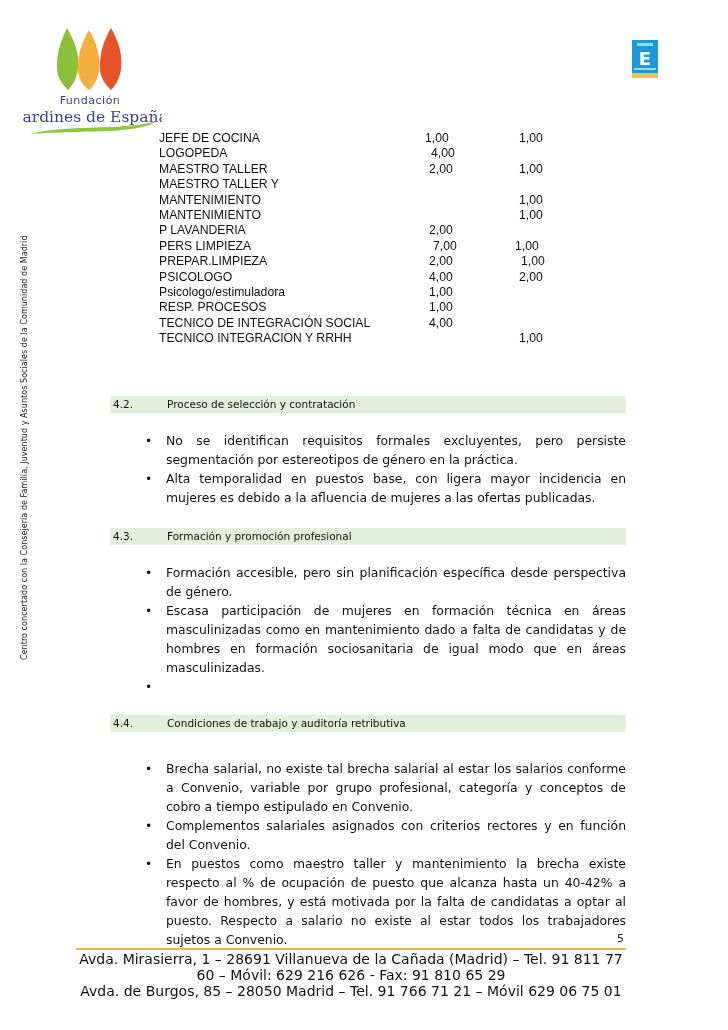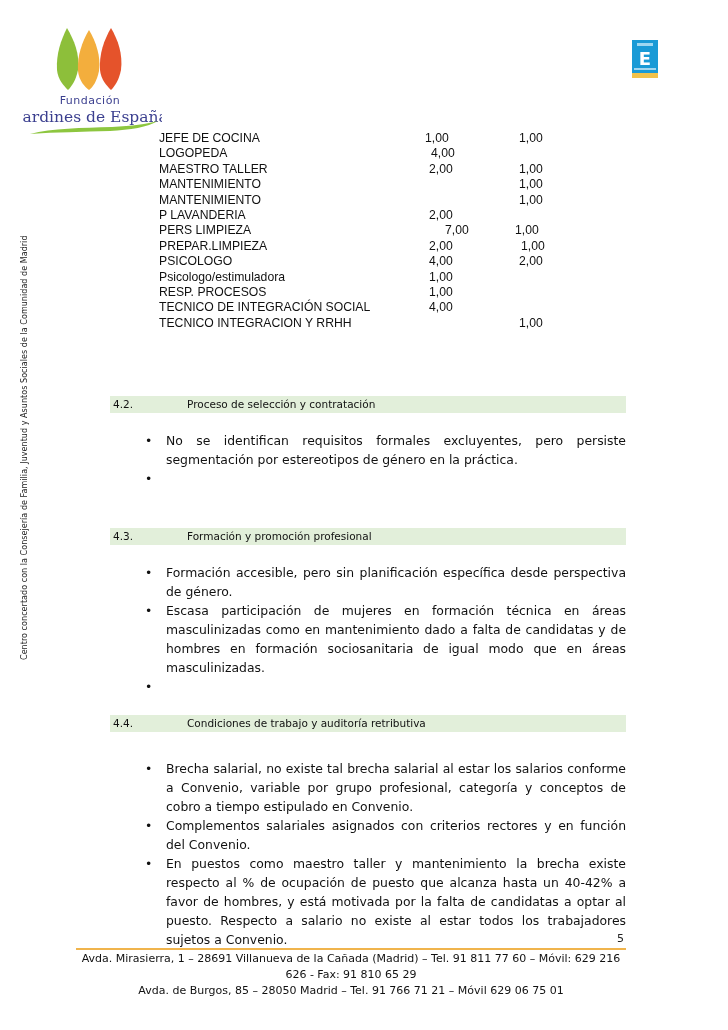--- a/index.html
+++ b/index.html
@@ -92,21 +92,20 @@
       line-height: 17px;
       color: #111;
     }
     .section-header .num {
       position: absolute;
       left: 3px;
     }
     .section-header .title {
       position: absolute;
       left: 57px;
-      margin-left: 20px;
     }
     .bullets {
       position: absolute;
       left: 143px;
       width: 483px;
       margin: 0;
       padding: 0;
       list-style: none;
       font-family: "DejaVu Sans", sans-serif;
       font-size: 12.4px;
@@ -140,21 +139,21 @@
       height: 2px;
       background: #f0b44c;
     }
     .footer {
       position: absolute;
       left: 76px;
       top: 951px;
       width: 550px;
       text-align: center;
       font-family: "DejaVu Sans", sans-serif;
-      font-size: 11px;
+      font-size: 14px;
       line-height: 16px;
       color: #111;
     }
   </style>
 </head>
 <body>
 
 <div class="logo">
   <svg width="140" height="112" viewBox="0 0 140 112">
     <path d="M45 4 C52 16 58 30 56 46 C54 56 50 62 46 66 C42 62 36 56 35 46 C34 30 39 16 45 4 Z" fill="#8dbf3a"></path>
@@ -188,37 +187,42 @@
       <span class="name">LOGOPEDA</span>
       <span class="c1" style="margin-left: 2px;">4,00</span>
       <span class="c2" style="margin-left: 0px;"></span>
     </div>
     <div class="staff-row">
       <span class="name">MAESTRO TALLER</span>
       <span class="c1" style="margin-left: 0px;">2,00</span>
       <span class="c2" style="margin-left: 0px;">1,00</span>
     </div>
     <div class="staff-row">
+      <span class="name">MAESTRO TALLER Y</span>
+      <span class="c1" style="margin-left: 0px;"></span>
+      <span class="c2" style="margin-left: 0px;"></span>
+    </div>
+    <div class="staff-row">
       <span class="name">MANTENIMIENTO</span>
       <span class="c1" style="margin-left: 0px;"></span>
       <span class="c2" style="margin-left: 0px;">1,00</span>
     </div>
     <div class="staff-row">
       <span class="name">MANTENIMIENTO</span>
       <span class="c1" style="margin-left: 0px;"></span>
       <span class="c2" style="margin-left: 0px;">1,00</span>
     </div>
     <div class="staff-row">
       <span class="name">P LAVANDERIA</span>
       <span class="c1" style="margin-left: 0px;">2,00</span>
       <span class="c2" style="margin-left: 0px;"></span>
     </div>
     <div class="staff-row">
       <span class="name">PERS LIMPIEZA</span>
-      <span class="c1" style="margin-left: 16px;">7,00</span>
+      <span class="c1" style="margin-left: 4px;">7,00</span>
       <span class="c2" style="margin-left: -4px;">1,00</span>
     </div>
     <div class="staff-row">
       <span class="name">PREPAR.LIMPIEZA</span>
       <span class="c1" style="margin-left: 0px;">2,00</span>
       <span class="c2" style="margin-left: 2px;">1,00</span>
     </div>
     <div class="staff-row">
       <span class="name">PSICOLOGO</span>
       <span class="c1" style="margin-left: 0px;">4,00</span>
@@ -245,21 +249,21 @@
       <span class="c2" style="margin-left: 0px;">1,00</span>
     </div>
   </div>
 
 <div class="section-header" style="top:396px;">
   <span class="num">4.2.</span>
   <span class="title">Proceso de selección y contratación</span>
 </div>
 <ul class="bullets" style="top:431px;">
   <li><span class="dot">•</span><span>No se identifican requisitos formales excluyentes, pero persiste segmentación por estereotipos de género en la práctica.</span></li>
-  <li><span class="dot">•</span></li>
+  <li><span class="dot">•</span><span>Alta temporalidad en puestos base, con ligera mayor incidencia en mujeres es debido a la afluencia de mujeres a las ofertas publicadas.</span></li>
 </ul>
 
 <div class="section-header" style="top:528px;">
   <span class="num">4.3.</span>
   <span class="title">Formación y promoción profesional</span>
 </div>
 <ul class="bullets" style="top:563px;">
   <li><span class="dot">•</span><span>Formación accesible, pero sin planificación específica desde perspectiva de género.</span></li>
   <li><span class="dot">•</span><span>Escasa participación de mujeres en formación técnica en áreas masculinizadas como en mantenimiento dado a falta de candidatas y de hombres en formación sociosanitaria de igual modo que en áreas masculinizadas.</span></li>
   <li><span class="dot">•</span></li>

